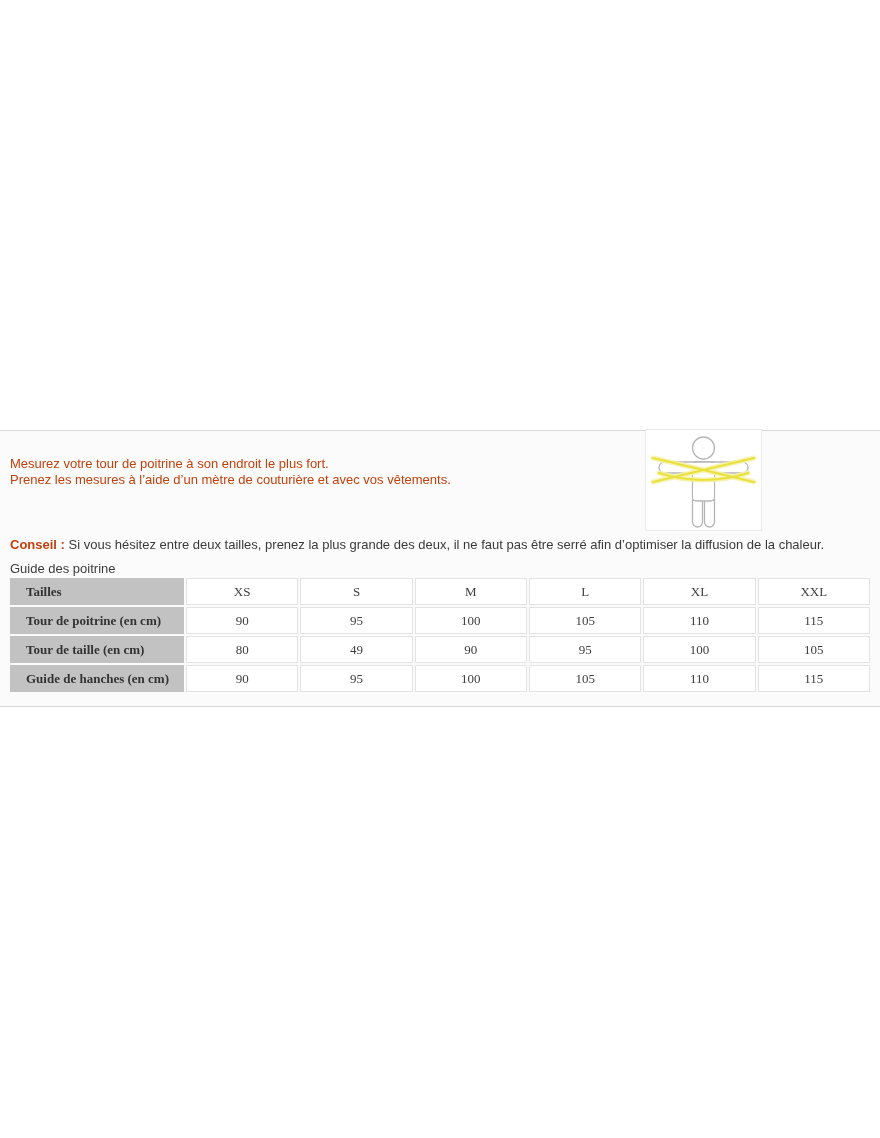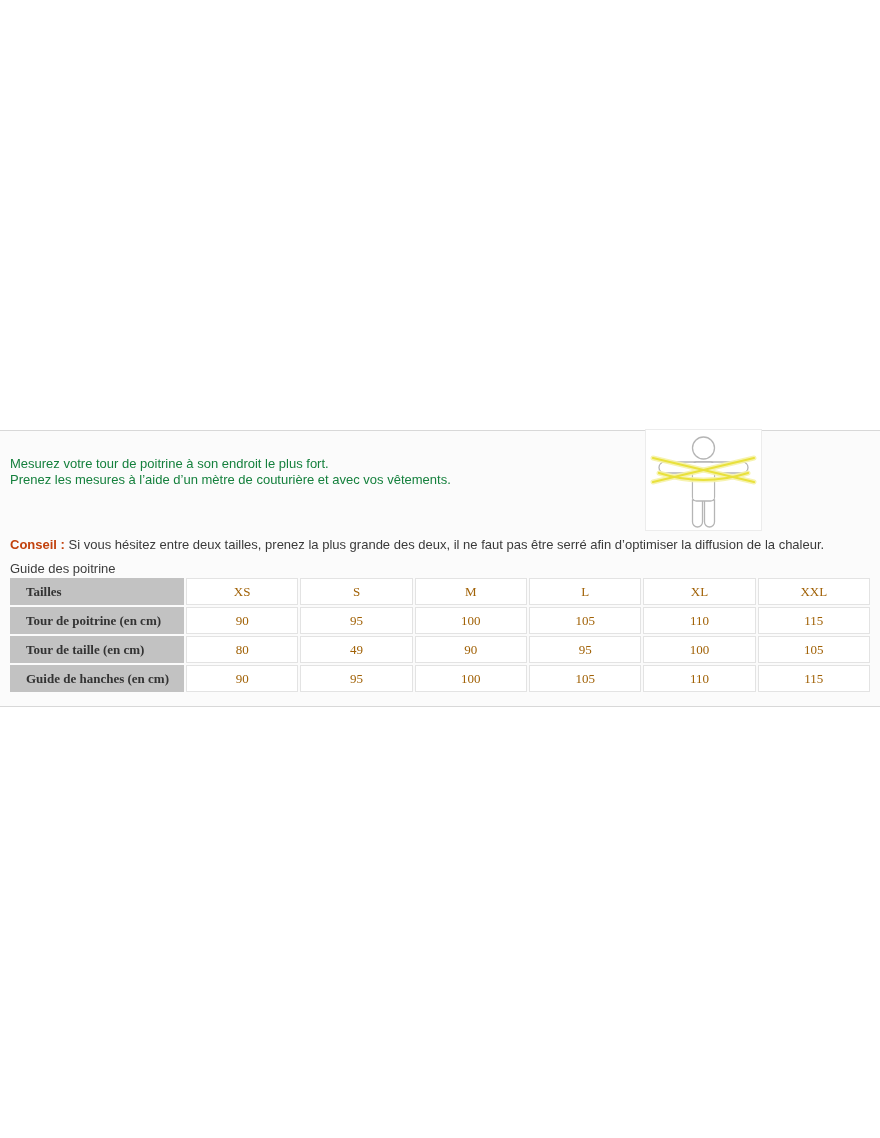--- a/index.html
+++ b/index.html
@@ -21,41 +21,41 @@
     padding: 0 10px;
   }
   .figure-box {
     position: absolute;
     top: -2px; right: 118px;
     width: 117px; height: 102px;
     background: #ffffff;
     border: 1px solid #ececec;
   }
   .figure-box svg { display: block; }
-  .intro { margin: 0; padding-top: 25px; line-height: 16px; color: #15803d; }
+  .intro { margin: 0; padding-top: 25px; line-height: 16px; color: #c2410c; }
   .advice { margin: 49px 0 0 0; line-height: 16px; color: #3a3a3a; }
   .advice b { color: #c2410c; }
   .table-title { margin-top: 9px; line-height: 14px; color: #3c3c3c; }
   table.size-table {
     border-collapse: separate;
     border-spacing: 2px;
     table-layout: fixed;
     width: calc(100% + 4px);
     margin: 0 -2px;
     font-family: Liberation Serif, serif;
   }
   table.size-table td, table.size-table th {
     height: 27px;
     padding: 0;
     text-align: center;
     vertical-align: middle;
     font-weight: normal;
     background: #ffffff;
     border: 1px solid #e3e3e3;
-    color: #a16207;
+    color: #404040;
     font-size: 13px;
   }
   table.size-table .lbl {
     background: #c2c2c2;
     border: 1px solid #c2c2c2;
     text-align: left;
     padding-left: 15px;
     font-weight: bold;
     color: #333333;
   }

